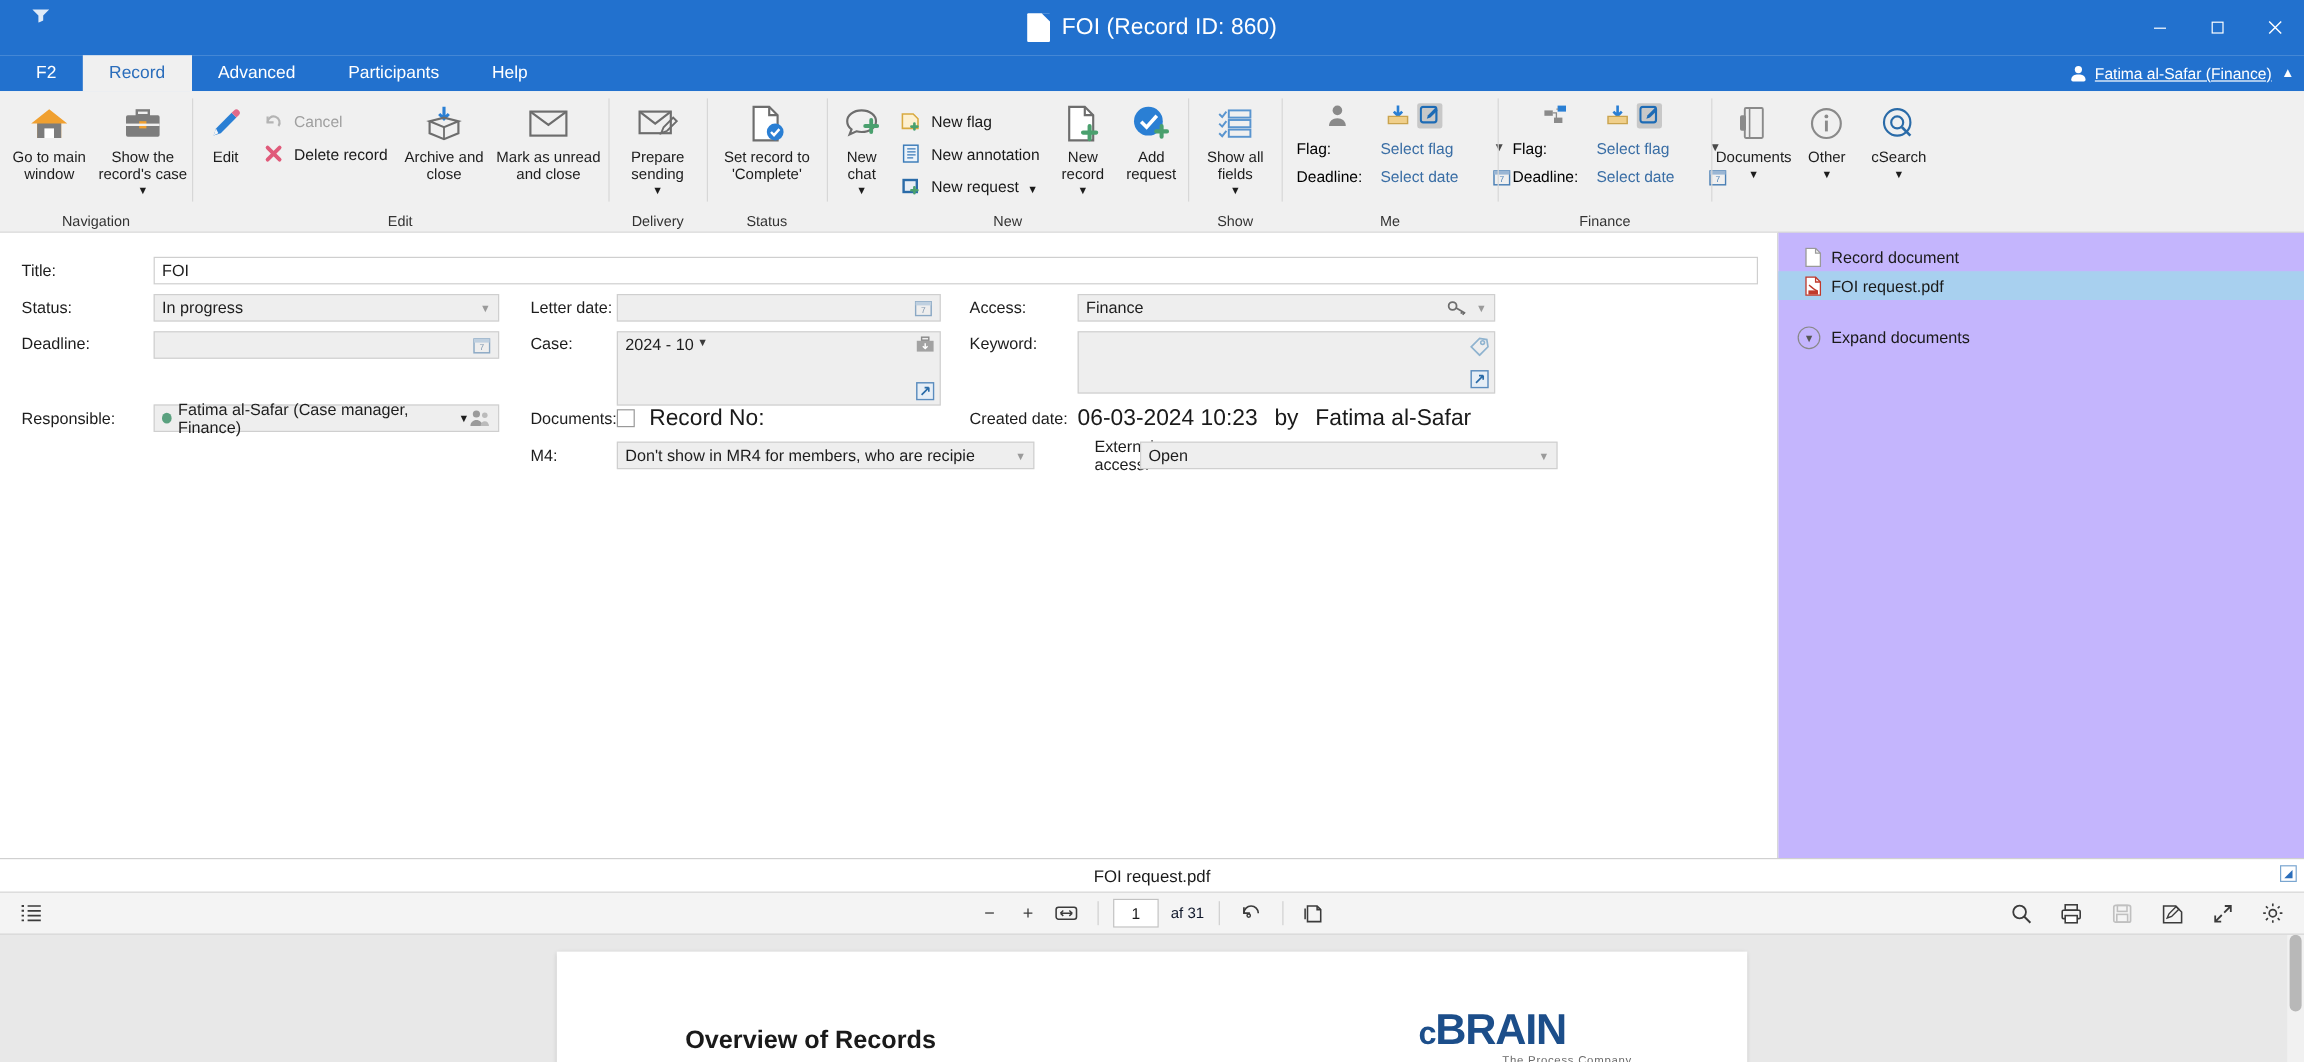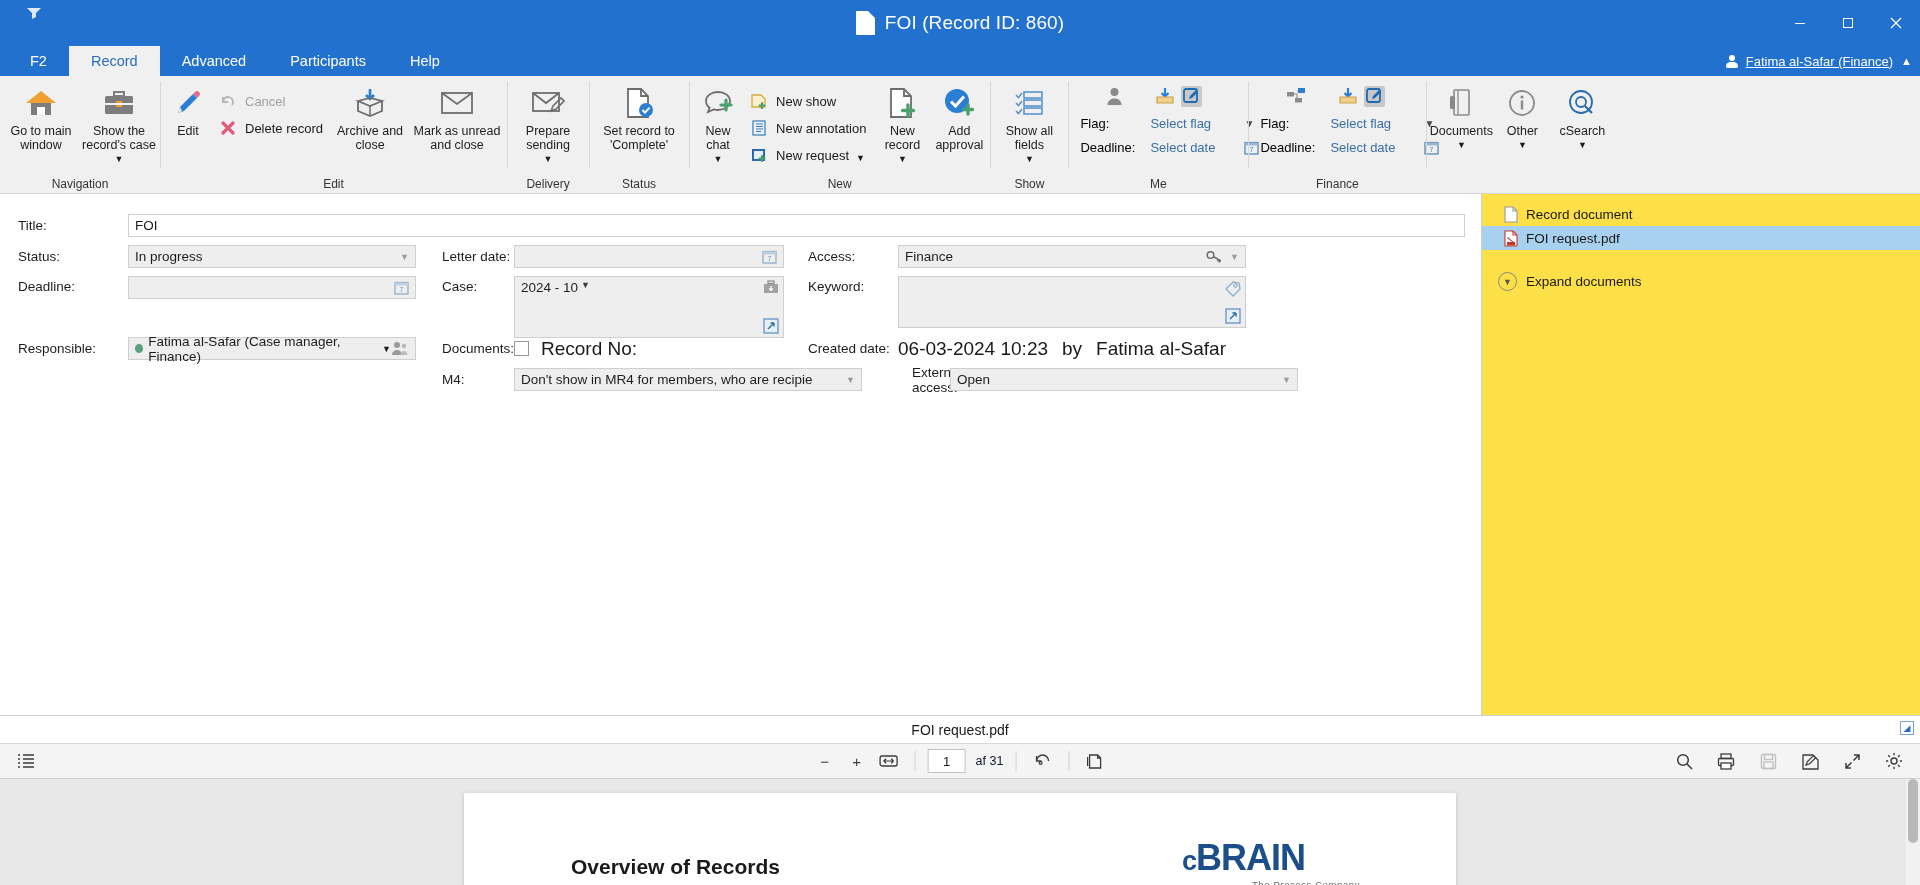--- a/index.html
+++ b/index.html
@@ -191,21 +191,21 @@
     display: flex;
   }
   .form-pane {
     width: 1482px;
     background: #ffffff;
     border-right: 1px solid #cfcfcf;
     position: relative;
   }
   .side-pane {
     flex: 1;
-    background: #fde047;
+    background: #c4b5fd;
     position: relative;
   }
 
   
   .formarea { position: relative; height: 240px; padding-top: 16px; }
   .frow { display: flex; align-items: center; height: 31px; }
   .flabel {
     font-size: 13.5px;
     color: #1d1d1d;
     text-align: left;
@@ -528,21 +528,21 @@
           <span class="caret">▼</span>
       </div>
       <div class="small-col">
         <div class="small-btn">
           <span class="ico">
             <svg width="18" height="16" viewBox="0 0 18 16">
                 <path d="M2 2h9l4 4v8H2z" fill="#fdf0d0" stroke="#d8a93f" stroke-width="1.3"></path>
                 <path d="M12 10v5M9.5 12.5h5" stroke="#4aa06e" stroke-width="2.2" stroke-linecap="round"></path>
               </svg>
           </span>
-          <span>New show</span>
+          <span>New flag</span>
         </div>
         <div class="small-btn">
           <span class="ico">
             <svg width="16" height="16" viewBox="0 0 16 16">
                 <rect x="2" y="1" width="12" height="14" fill="#eaf2fa" stroke="#3a7ab8" stroke-width="1.2"></rect>
                 <path d="M5 4h7M5 6.5h7M5 9h7M5 11.5h5" stroke="#3a7ab8" stroke-width="1"></path>
               </svg>
           </span>
           <span>New annotation</span>
         </div>
@@ -570,21 +570,21 @@
           <span class="caret">▼</span>
       </div>
       <div class="big-btn" style="width:58px">
         <span class="ico">
           <svg width="32" height="32" viewBox="0 0 32 32">
             <circle cx="14" cy="14" r="12" fill="#2a7fd4"></circle>
             <path d="M8 14.5l4.5 4.5L21 9.5" stroke="#fff" stroke-width="3" fill="none"></path>
             <path d="M25 18v9M20.5 22.5h9" stroke="#4aa06e" stroke-width="3.4" stroke-linecap="round"></path>
           </svg>
         </span>
-        <span class="lbl">Add approval</span>
+        <span class="lbl">Add request</span>
       </div>
     </div>
     <div class="rgroup-label">New</div>
   </div>
 
   <div class="rgroup">
     <div class="rgroup-body">
       <div class="big-btn" style="width:74px">
         <span class="ico">
           <svg width="32" height="28" viewBox="0 0 32 28">

